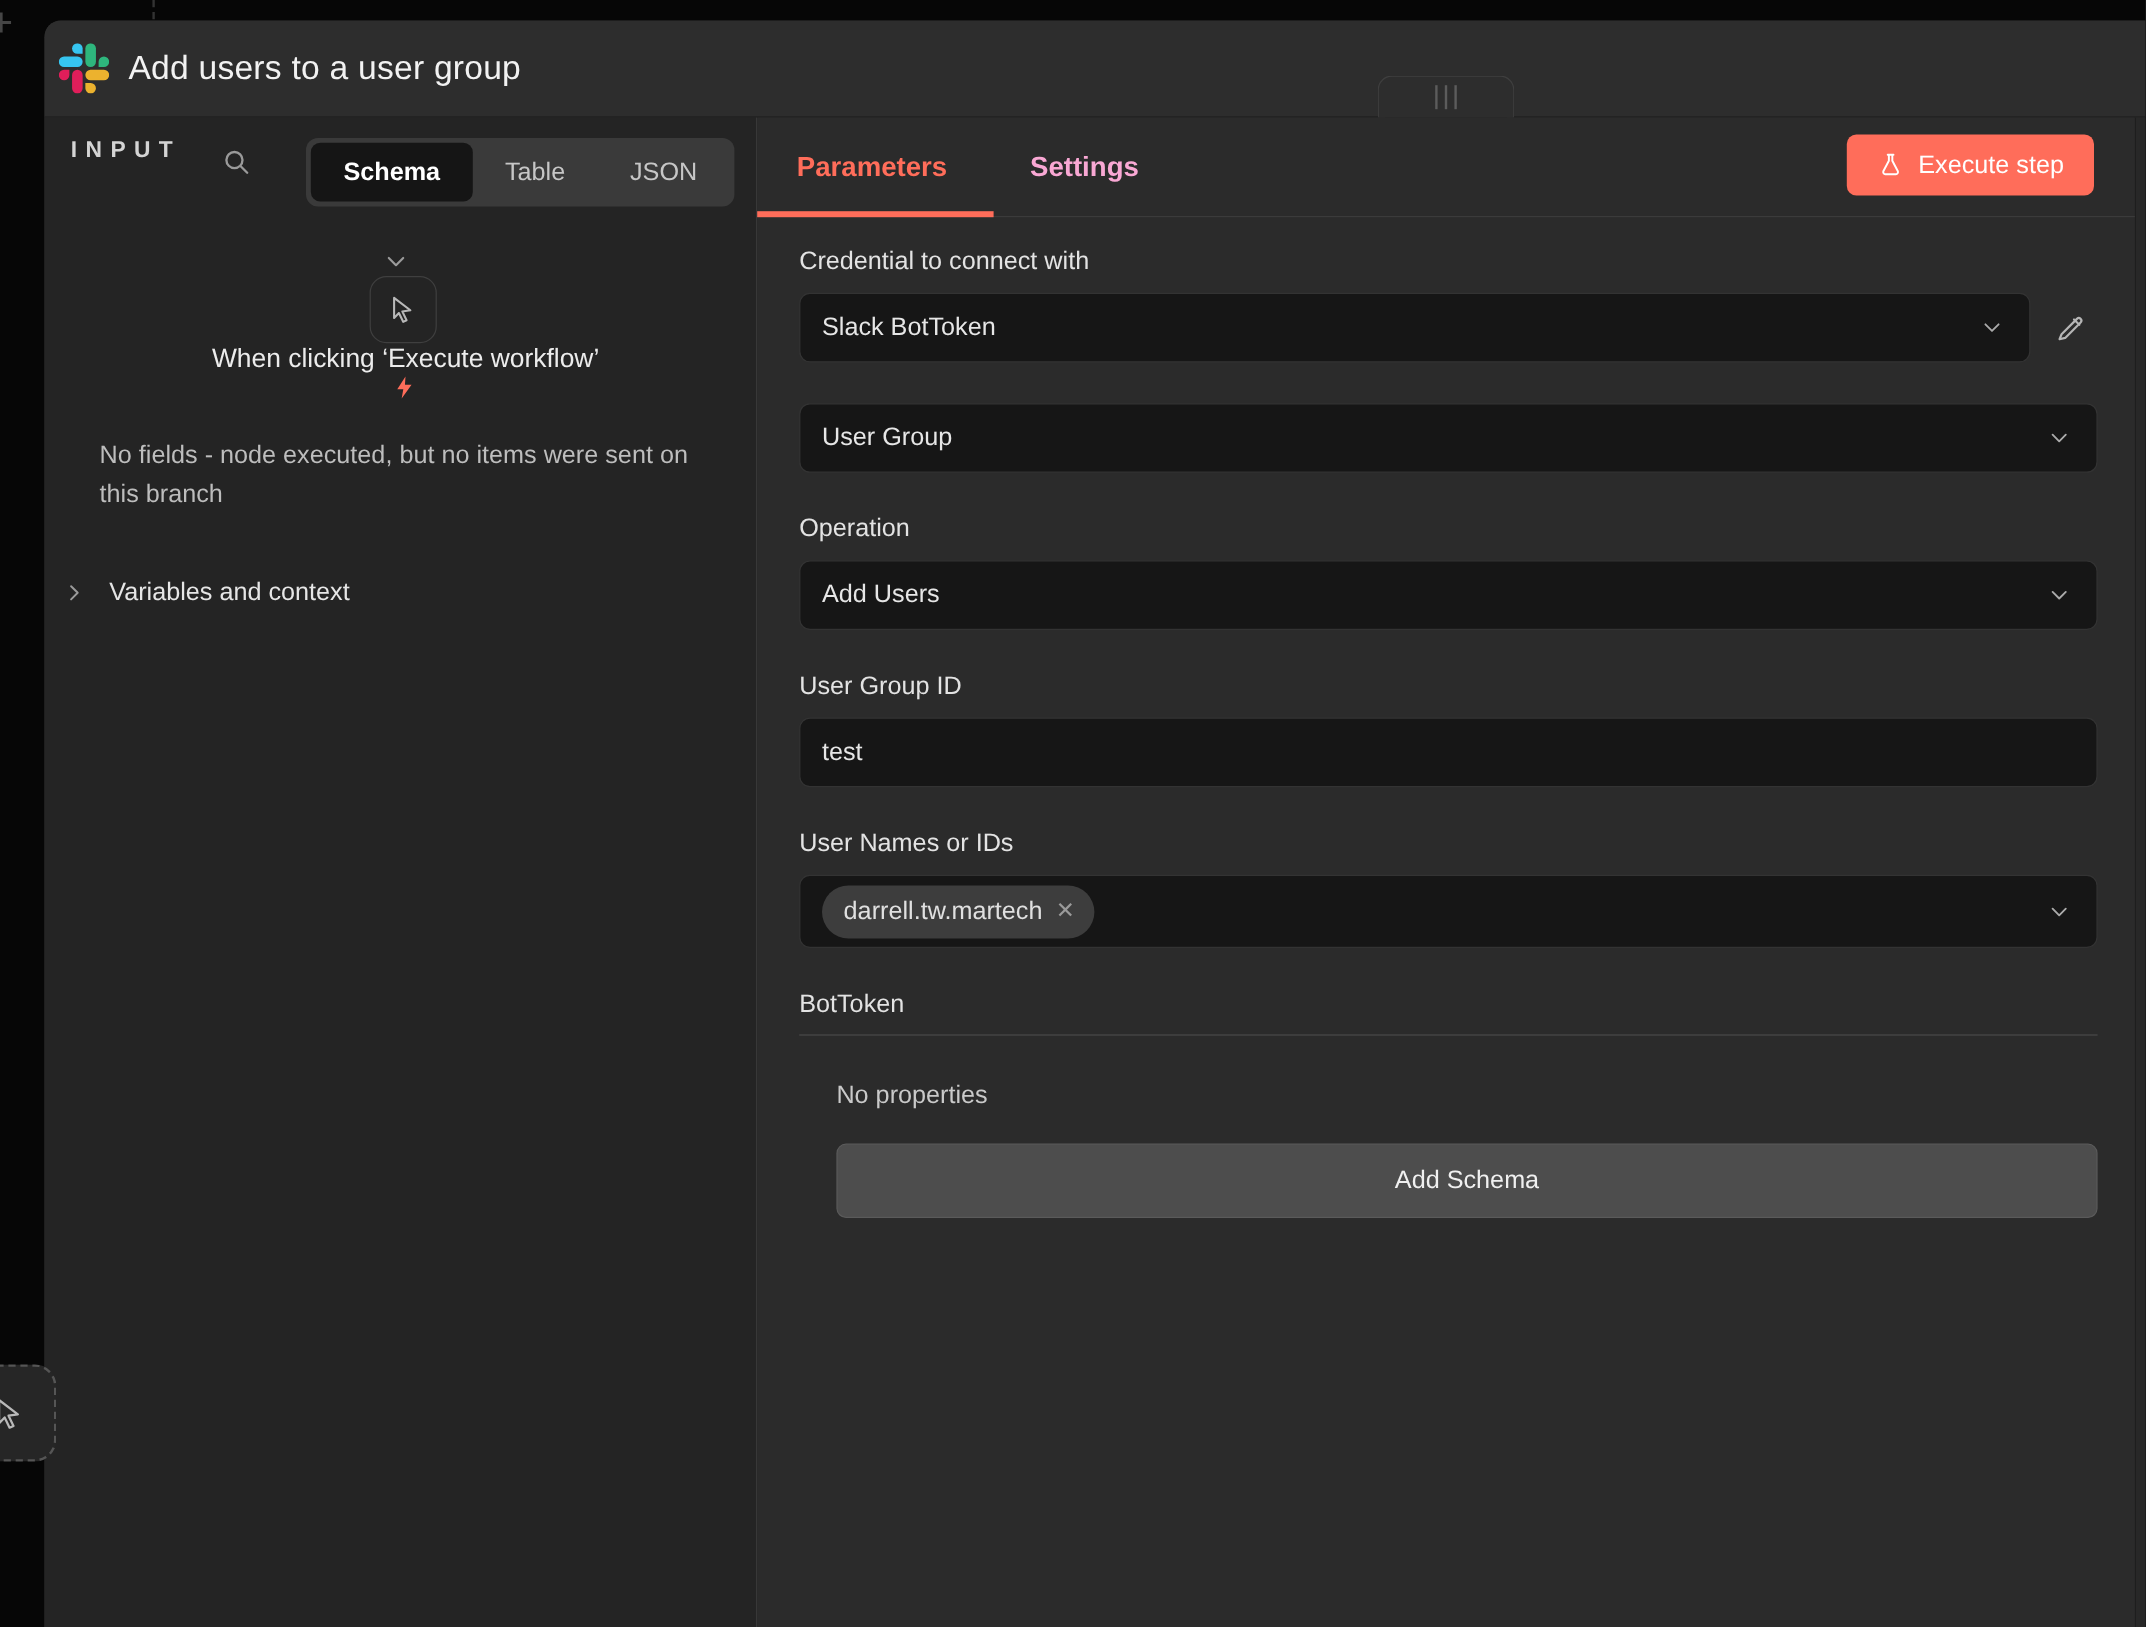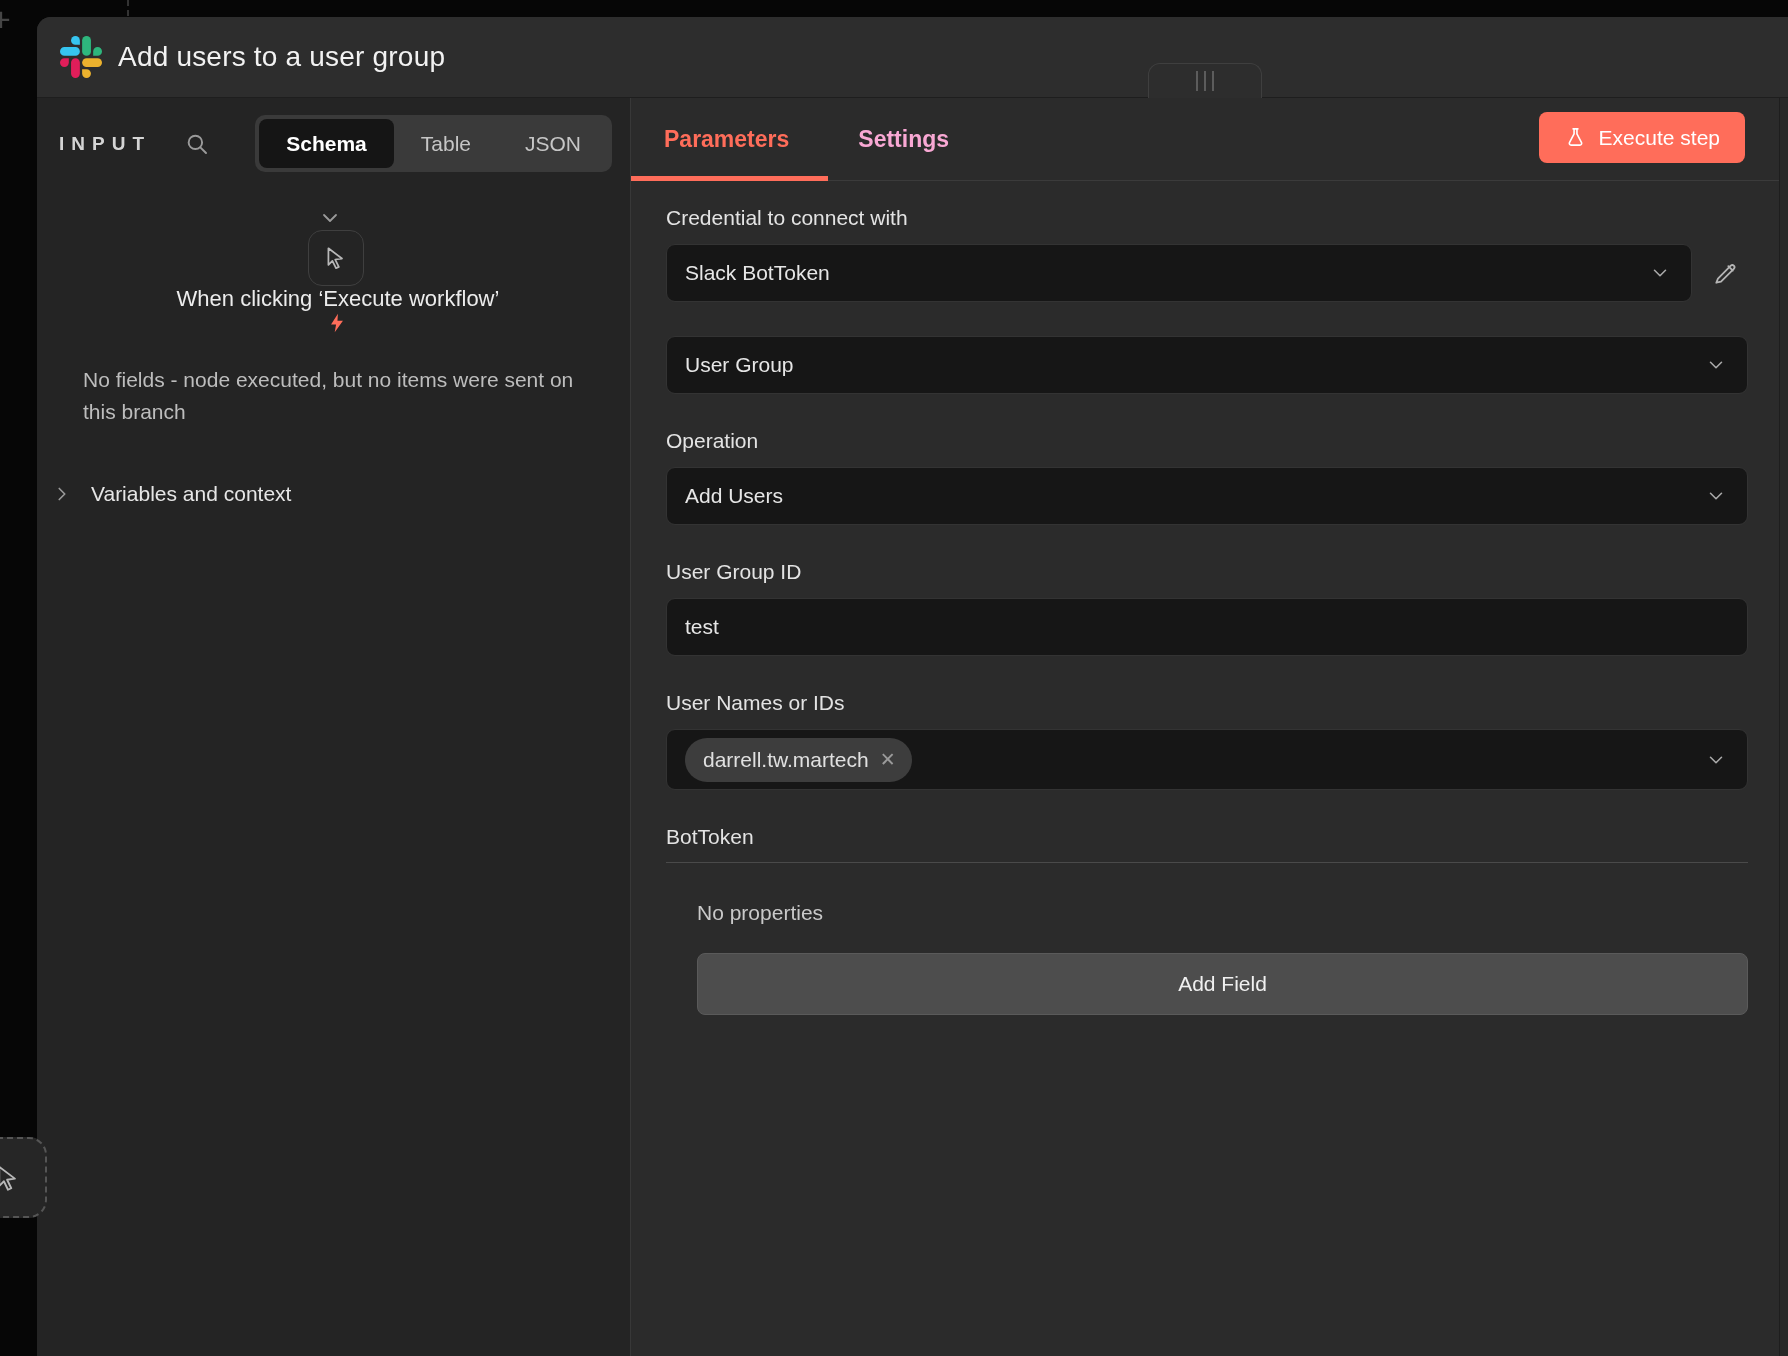--- a/index.html
+++ b/index.html
@@ -12,32 +12,32 @@
   .canvas-plus { position:absolute; left:-9px; top:0px; font-size:34px; color:#454545; font-weight:400; }
   .canvas-dash { position:absolute; left:127px; top:0; height:16px; border-left:2px dashed #333; }
   
   .modal {
     position:absolute; left:37px; top:17px; right:0; bottom:-8px;
     background:#2b2b2b; border-top-left-radius:14px; overflow:hidden;
     display:flex; flex-direction:column;
   }
   .modal-header {
     height:81px; flex:0 0 81px; background:#2d2d2d;
-    display:flex; align-items:center; padding-left:23px;
+    display:flex; align-items:center; padding-left:12px;
     border-bottom:1px solid #1e1e1e;
   }
   .slack-logo { width:42px; height:42px; flex:0 0 42px; }
   .modal-title { font-size:28px; font-weight:500; color:#f2f2f2; margin-left:16px; letter-spacing:.2px; }
   .modal-body { flex:1; display:flex; min-height:0; }
   
   .input-panel {
     width:594px; flex:0 0 594px; background:#242424;
     border-right:1px solid #383838; position:relative; padding-top:17px;
   }
-  .input-head { display:flex; align-items:center; padding:0 18px 0 22px; height:57px;gap:16px; }
+  .input-head { display:flex; align-items:flex-start; padding:0 18px 0 22px; height:57px;gap:16px; }
   .input-label { font-size:19px; font-weight:600; letter-spacing:7px; color:#d4d4d4; }
   .search-btn { margin-left:auto; width:40px; height:40px; display:flex; align-items:center; justify-content:center; cursor:pointer; }
   .seg-control {
     margin-left:22px; height:57px; background:#3a3a3a; border-radius:10px;
     display:flex; align-items:center; padding:4px;
   }
   .seg { height:49px; display:flex; align-items:center; padding:16px 27px; font-size:21px; color:#c6c6c6; cursor:pointer; border-radius:8px; }
   .seg.active { background:#151515; color:#ffffff; font-weight:600; }
   .trigger-row { display:flex; align-items:center; margin:34px 18px 0 10px;flex-direction:column; }
   .chev { color:#9a9a9a; display:flex; }
@@ -262,21 +262,21 @@
                   <polyline points="6 9 12 15 18 9"></polyline>
                 </svg>
             </span>
           </div>
         </div>
 
         <div class="options-sec">
           <div class="field-label">BotToken</div>
           <hr class="options-hr">
           <div class="no-props">No properties</div>
-          <button class="add-field-btn">Add Field</button>
+          <button class="add-field-btn">Add Schema</button>
         </div>
 
       </div>
     </div>
 
     <div class="output-sliver"></div>
   </div>
 </div>
 
 <div class="node-stub">

